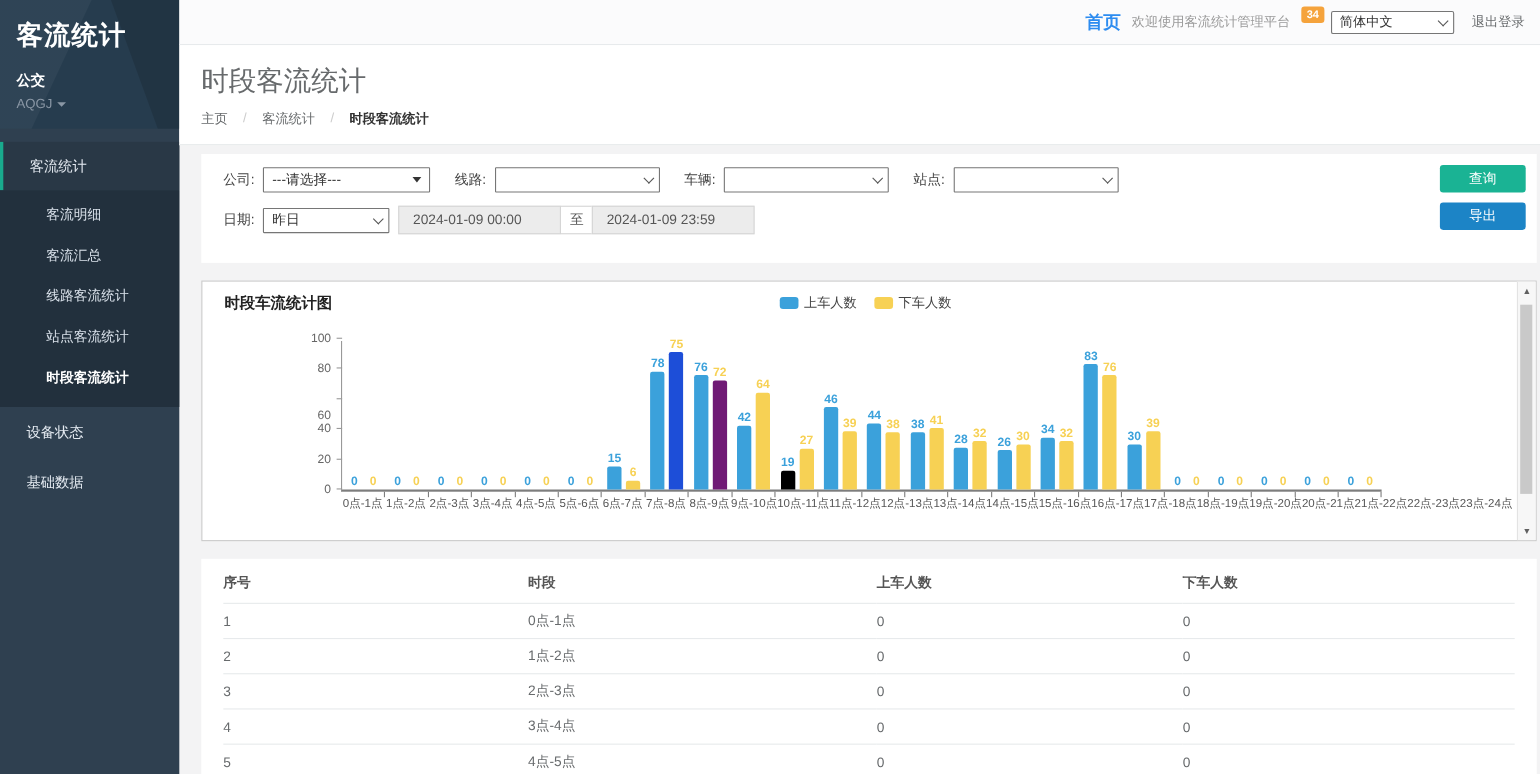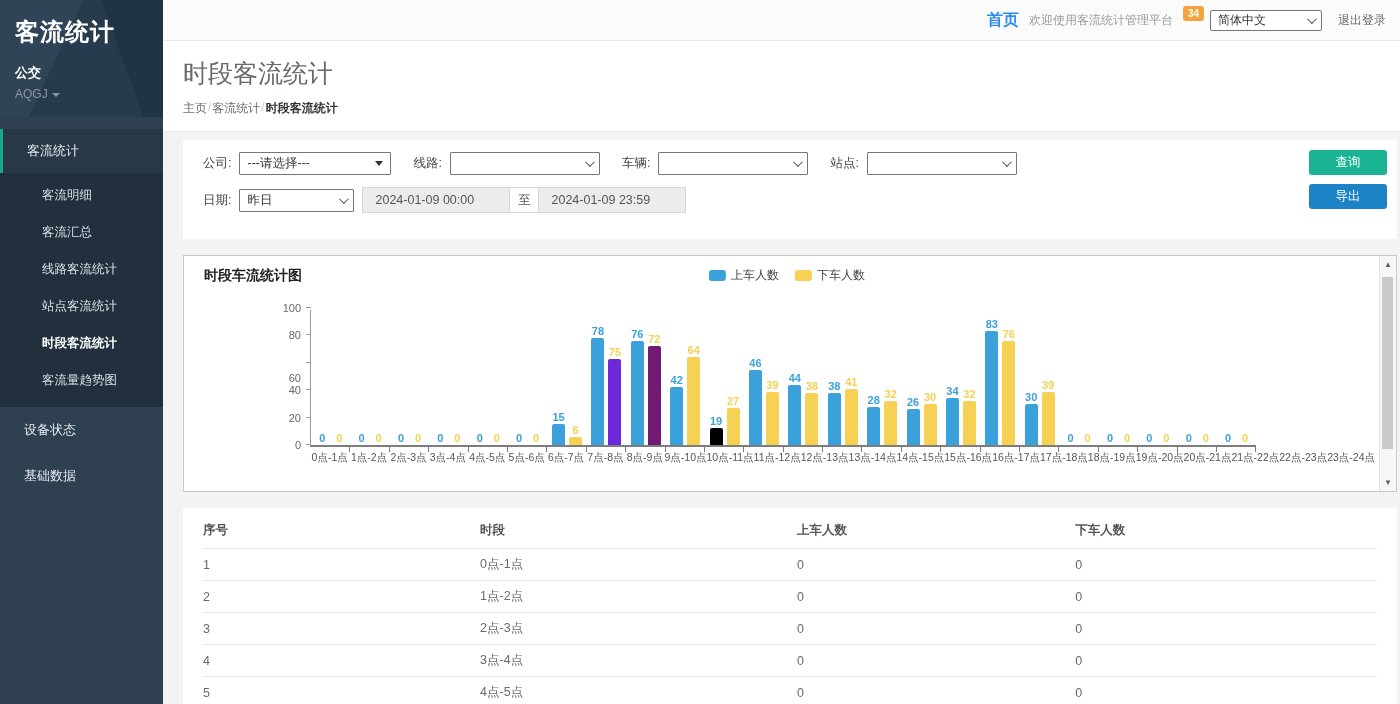--- a/index.html
+++ b/index.html
@@ -31,21 +31,21 @@
 
   .topbar { height:41px; background:#fbfbfc; border-bottom:1px solid #e7eaec; display:flex; align-items:center; justify-content:flex-end; padding-right:14px; flex-shrink:0; }
   .home-link { color:#2d8cf0; font-size:16px; font-weight:bold; margin-right:10px; cursor:pointer; }
   .welcome-text { color:#9a9a9a; font-size:12px; margin-right:10px; }
   .count-badge { background:#f5a33c; color:#fff; font-size:10px; font-weight:bold; border-radius:3px; padding:2px 5px; transform:translateY(-7px); margin-right:6px; }
   .lang-select { width:112px; height:21px; background:#fff; border:1px solid #767676; border-radius:2px; font-size:12px; color:#333; display:flex; align-items:center; justify-content:space-between; padding:0 7px; cursor:pointer; margin-right:16px; }
   .logout-link { color:#676a6c; font-size:12px; cursor:pointer; }
 
   .title-section { background:#fff; border-bottom:1px solid #e7eaec; padding:16px 0 14px 20px; flex-shrink:0; }
   .page-title { color:#676a6c; font-size:25px; font-weight:300; }
-  .breadcrumb { margin-top:10px; font-size:12px; color:#676a6c; display:flex; gap:1px; }
+  .breadcrumb { margin-top:10px; font-size:12px; color:#676a6c; display:flex; gap:14px; }
   .breadcrumb .sep { color:#ccc; }
   .crumb { cursor:pointer; }
   .crumb.current { font-weight:bold; color:#333; cursor:default; }
 
   .content { flex:1; padding:8px 3px 0 20px; overflow:hidden; }
 
   
   .filter-panel { background:#fff; position:relative; padding:12px 110px 14px 20px; margin-bottom:16px; }
   .filter-row { display:flex; align-items:center; margin-bottom:12px; }
   .filter-row:last-child { margin-bottom:0; }
@@ -103,21 +103,20 @@
     <div class="brand-account"><span>AQGJ</span><span class="caret-down"></span></div>
   </div>
   <div class="nav">
     <div class="nav-section">客流统计</div>
     <div class="submenu" id="submenu">
         <div class="submenu-item">客流明细</div>
         <div class="submenu-item">客流汇总</div>
         <div class="submenu-item">线路客流统计</div>
         <div class="submenu-item">站点客流统计</div>
         <div class="submenu-item active">时段客流统计</div>
-        <div class="submenu-item">客流量趋势图</div>
       </div>
     <div class="nav-item">设备状态</div>
     <div class="nav-item">基础数据</div>
   </div>
 </div>
 
 <div class="main">
 
   <div class="topbar">
     <span class="home-link">首页</span>
@@ -263,21 +262,21 @@
                 <span class="bar-val" style="color: rgb(59, 161, 219);">15</span>
               </div>
               <div class="bar" style="background: rgb(247, 209, 84); height: 8.22px;">
                 <span class="bar-val" style="color: rgb(247, 209, 84);">6</span>
               </div>
             </div>
             <div class="bar-group">
               <div class="bar" style="background: rgb(59, 161, 219); height: 106.86px;">
                 <span class="bar-val" style="color: rgb(59, 161, 219);">78</span>
               </div>
-              <div class="bar" style="background: #6d28d9; height: 86px;">
+              <div class="bar" style="background: #1d4ed8; height: 125px;">
                 <span class="bar-val" style="color: rgb(247, 209, 84);">75</span>
               </div>
             </div>
             <div class="bar-group">
               <div class="bar" style="background: rgb(59, 161, 219); height: 104.12px;">
                 <span class="bar-val" style="color: rgb(59, 161, 219);">76</span>
               </div>
               <div class="bar" style="background: #701a75; height: 98.64px;">
                 <span class="bar-val" style="color: rgb(247, 209, 84);">72</span>
               </div>

